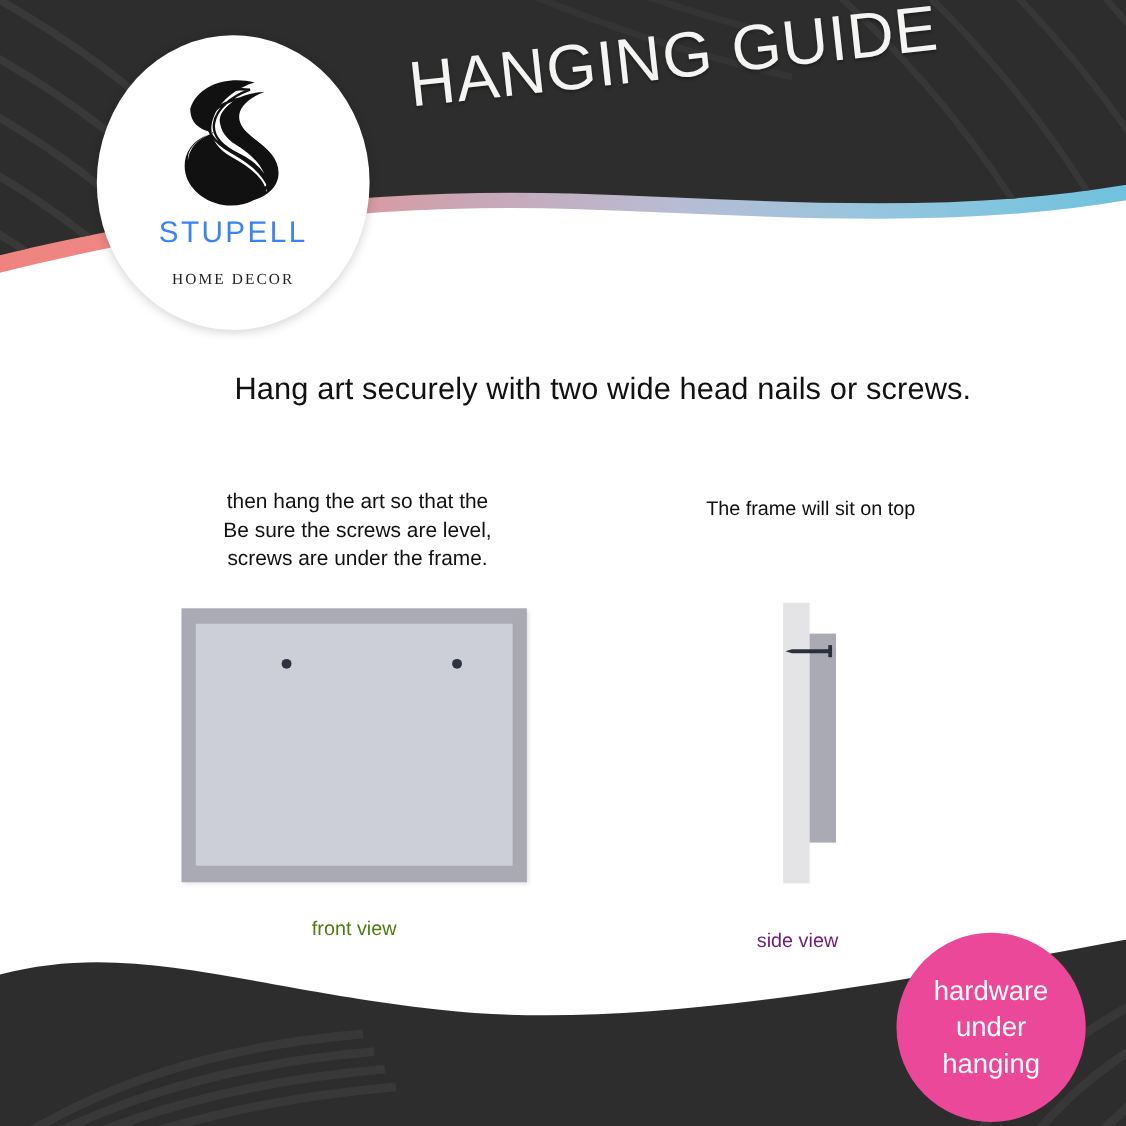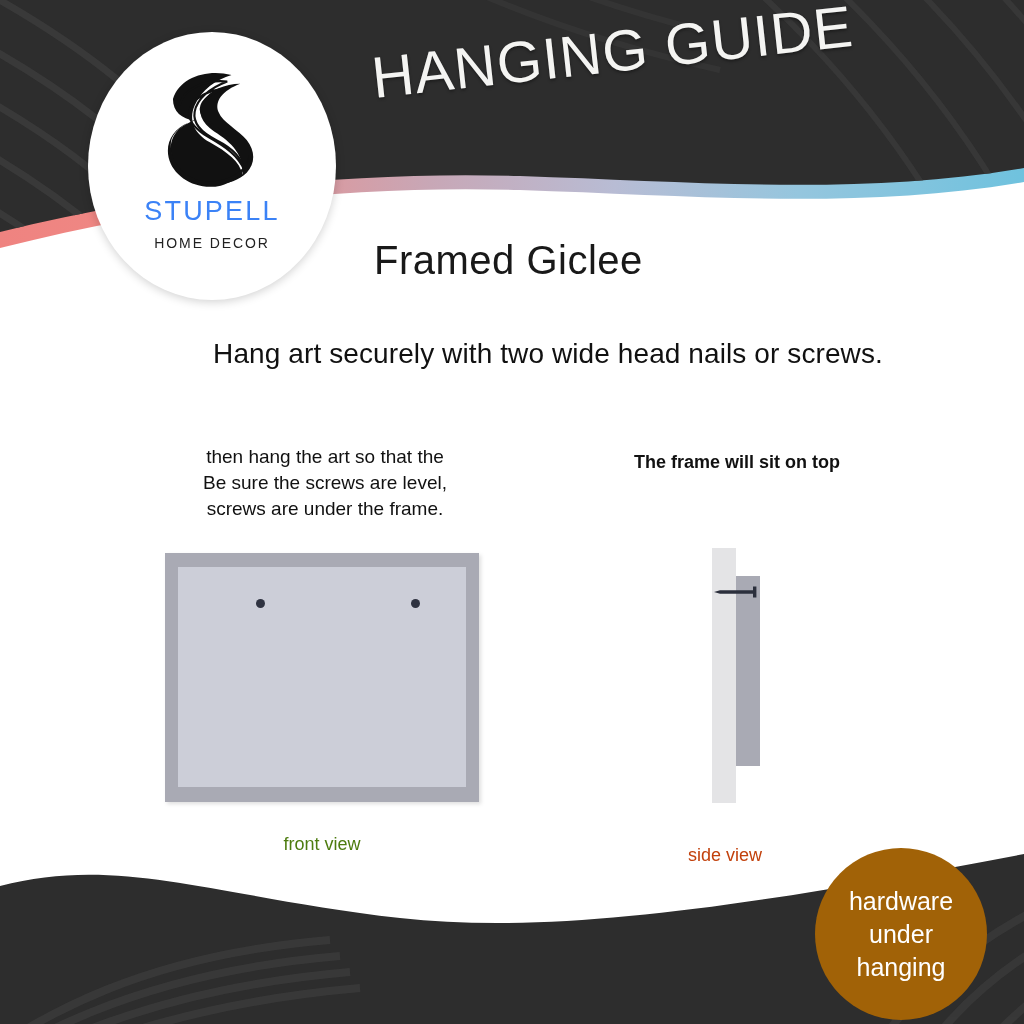--- a/index.html
+++ b/index.html
@@ -40,23 +40,23 @@
     padding-top:30px;
     box-sizing:border-box;
   }
   .logo-mark{width:132px;height:128px;display:block;}
   .logo-word{
     font-family:"Liberation Sans", sans-serif;
     font-size:27px;letter-spacing:2.2px;color:#3b82f6;
     margin-top:6px;font-weight:400;
   }
   .logo-sub{
-    font-family:Liberation Sans, sans-serif;
+    font-family:Liberation Serif, serif;
     font-size:14px;letter-spacing:1.9px;color:#222;
-    margin-top:8px;font-weight:400;
+    margin-top:20px;font-weight:400;
   }
 
   
   .title{
     position:absolute;
     left:372px;top:44px;
     width:520px;
     color:#f4f4f2;
     font-size:58px;
     font-weight:400;
@@ -97,21 +97,21 @@
     left:140px;top:444px;width:370px;
     text-align:center;
     font-size:19px;line-height:26px;
     color:#111;font-weight:400;
   }
   .cap-right{
     position:absolute;
     left:594px;top:450px;width:286px;
     text-align:center;
     font-size:18px;line-height:25px;
-    color:#111;font-weight:700;
+    color:#111;font-weight:400;
   }
 
   
   .front-frame{
     position:absolute;
     left:165px;top:553px;
     width:314px;height:249px;
     background:#a9aab4;
     box-shadow:2px 2px 4px rgba(0,0,0,0.13);
   }
@@ -148,30 +148,30 @@
     background:#a9aab4;
   }
   .side-nail{
     position:absolute;
     left:714px;top:586px;
     width:48px;height:12px;
   }
   .side-label{
     position:absolute;
     left:640px;top:845px;width:170px;
-    text-align:center;font-size:18px;color:#c2410c;
+    text-align:center;font-size:18px;color:#701a75;
   }
 
   
   .hw-badge{
     position:absolute;
     left:815px;top:848px;
     width:172px;height:172px;
     border-radius:50%;
-    background:#a16207;
+    background:#ec4899;
     z-index:40;
     display:flex;flex-direction:column;
     align-items:center;justify-content:center;
     color:#ffffff;
     font-size:25px;line-height:33px;
     font-weight:400;
     text-align:center;
   }
   .hw-badge span{display:block;}
 </style>
@@ -236,21 +236,20 @@
       <path d="M22,76 C22,96 40,112 62,110 C80,108 92,98 94,86
                C94,98 84,110 68,114 C46,119 24,106 20,88
                C17,74 24,62 38,56 C28,62 22,68 22,76 Z" fill="#111"></path>
     </svg>
     <div class="logo-word">STUPELL</div>
     <div class="logo-sub">HOME DECOR</div>
   </div>
 
   <div class="title">HANGING GUIDE</div>
 
-  <div class="subtitle">Framed Giclee</div>
 
   <div class="headline">Hang art securely with two wide head nails or screws.</div>
 
   <div class="cap-left">
     <div>then hang the art so that the</div>
     <div>Be sure the screws are level,</div>
     <div>screws are under the frame.</div>
   </div>
 
   <div class="cap-right">

